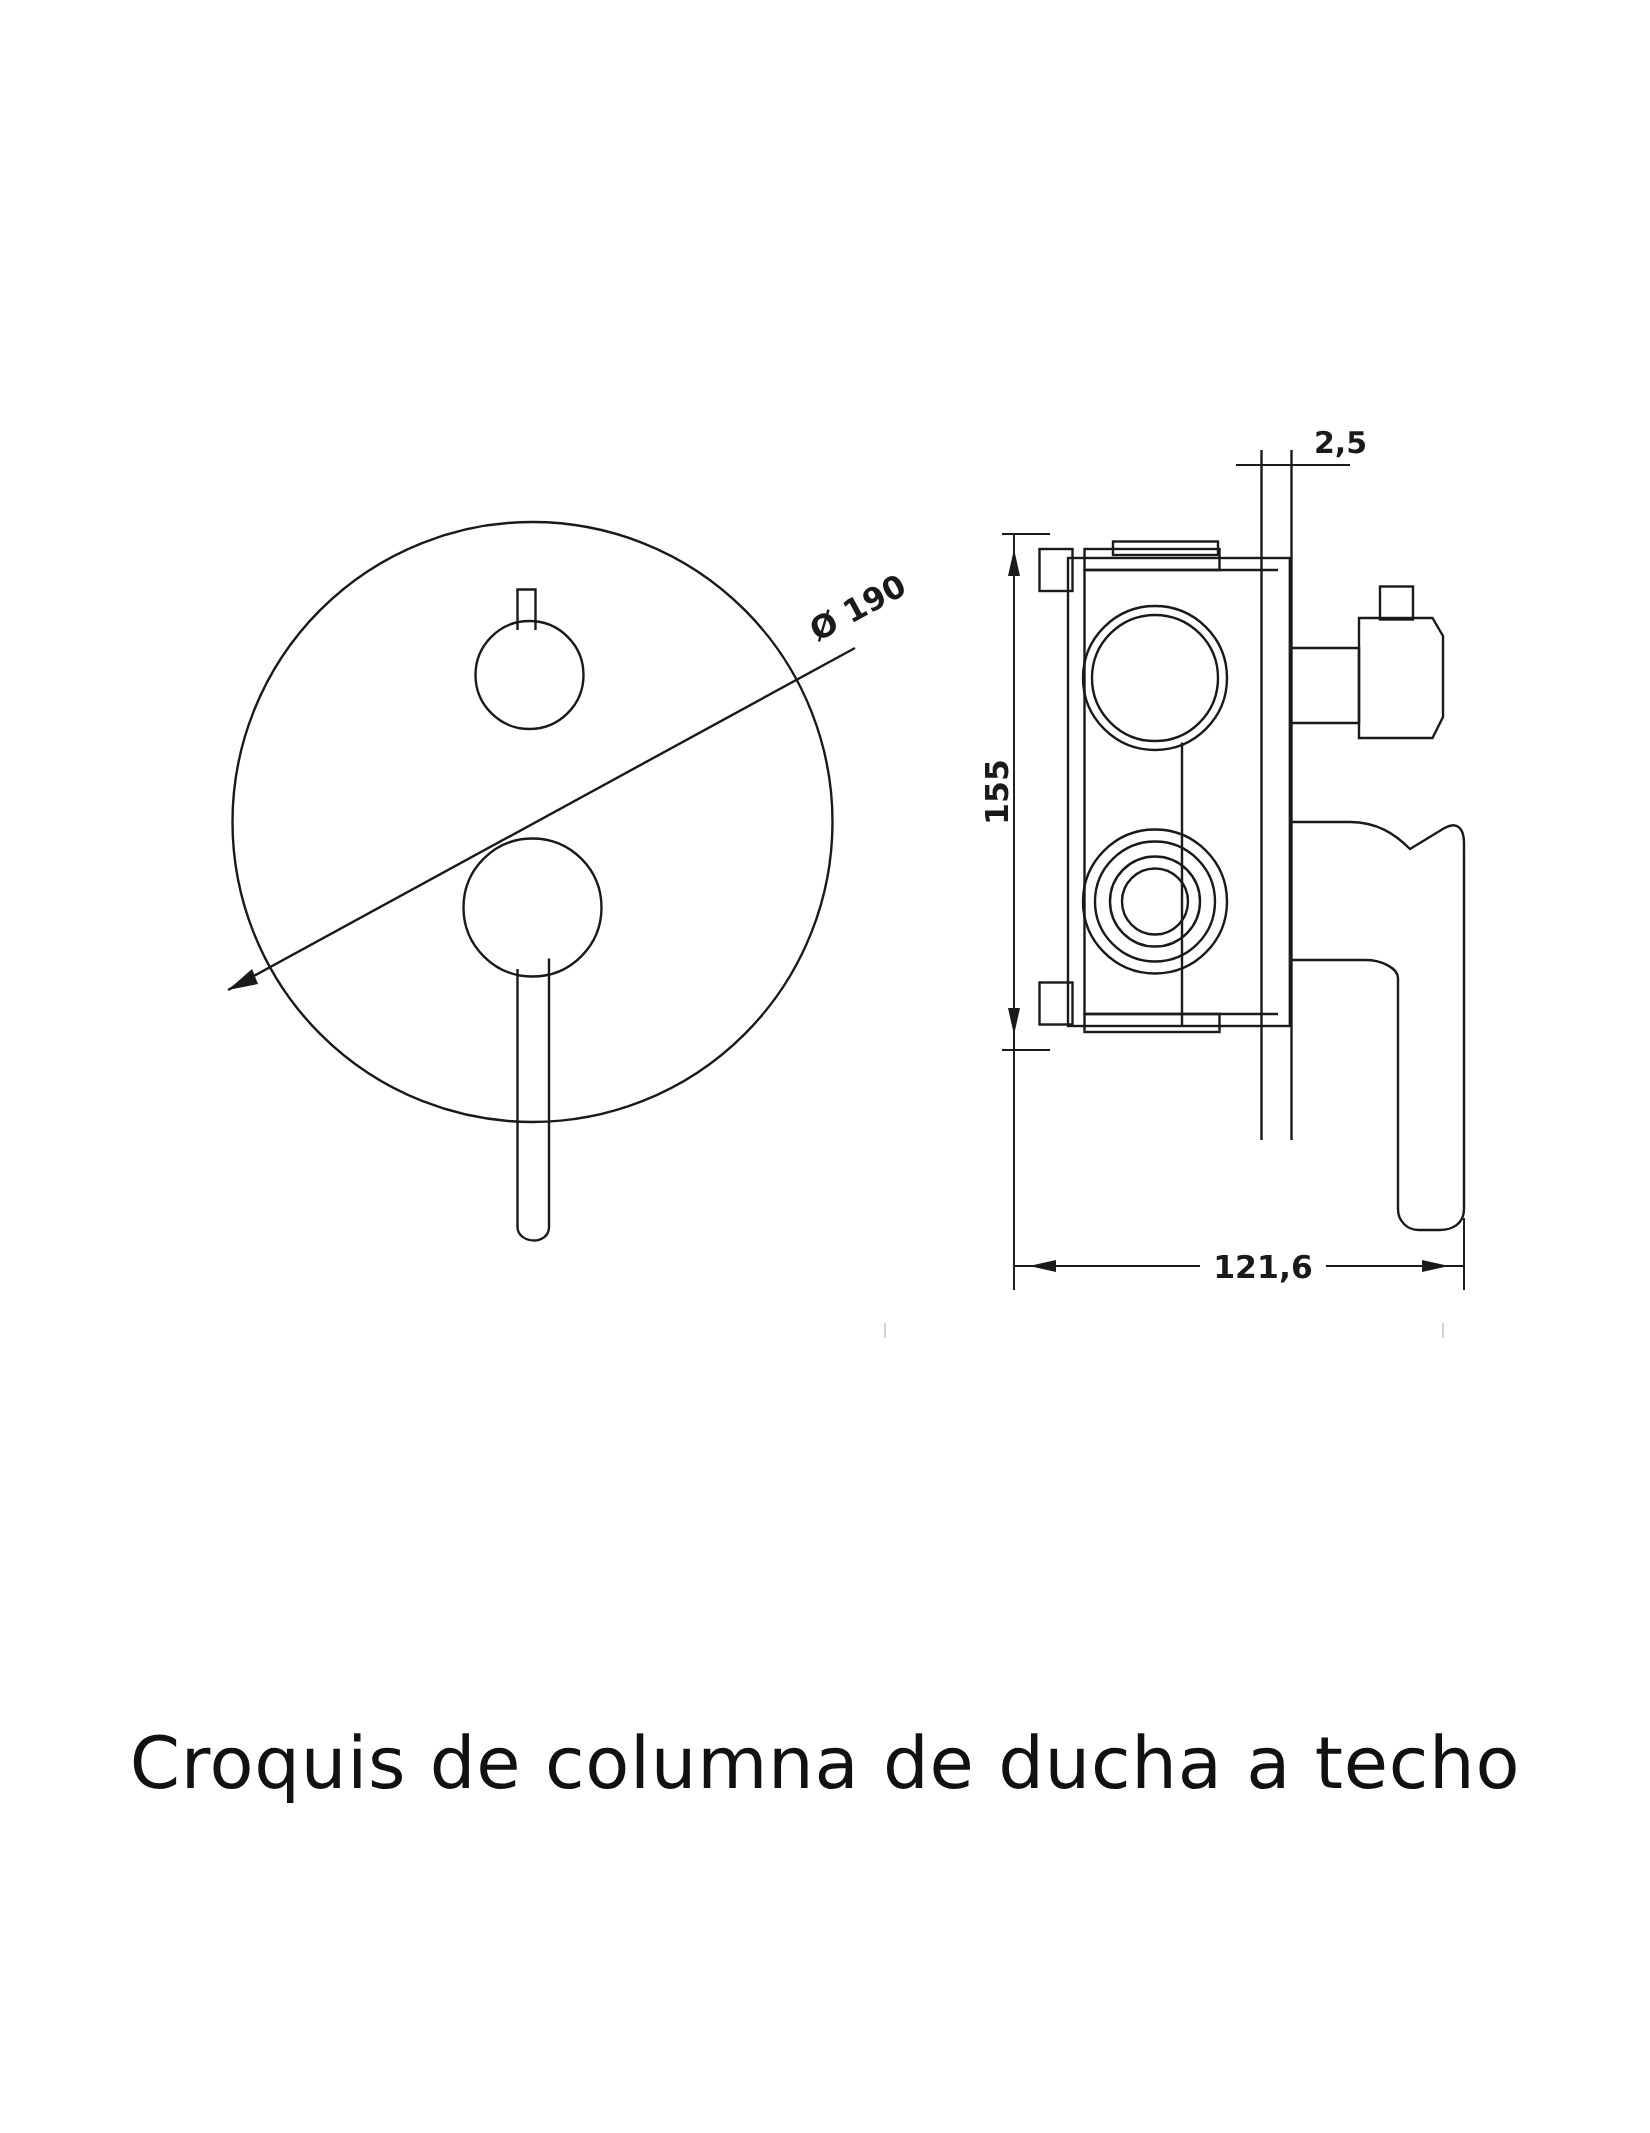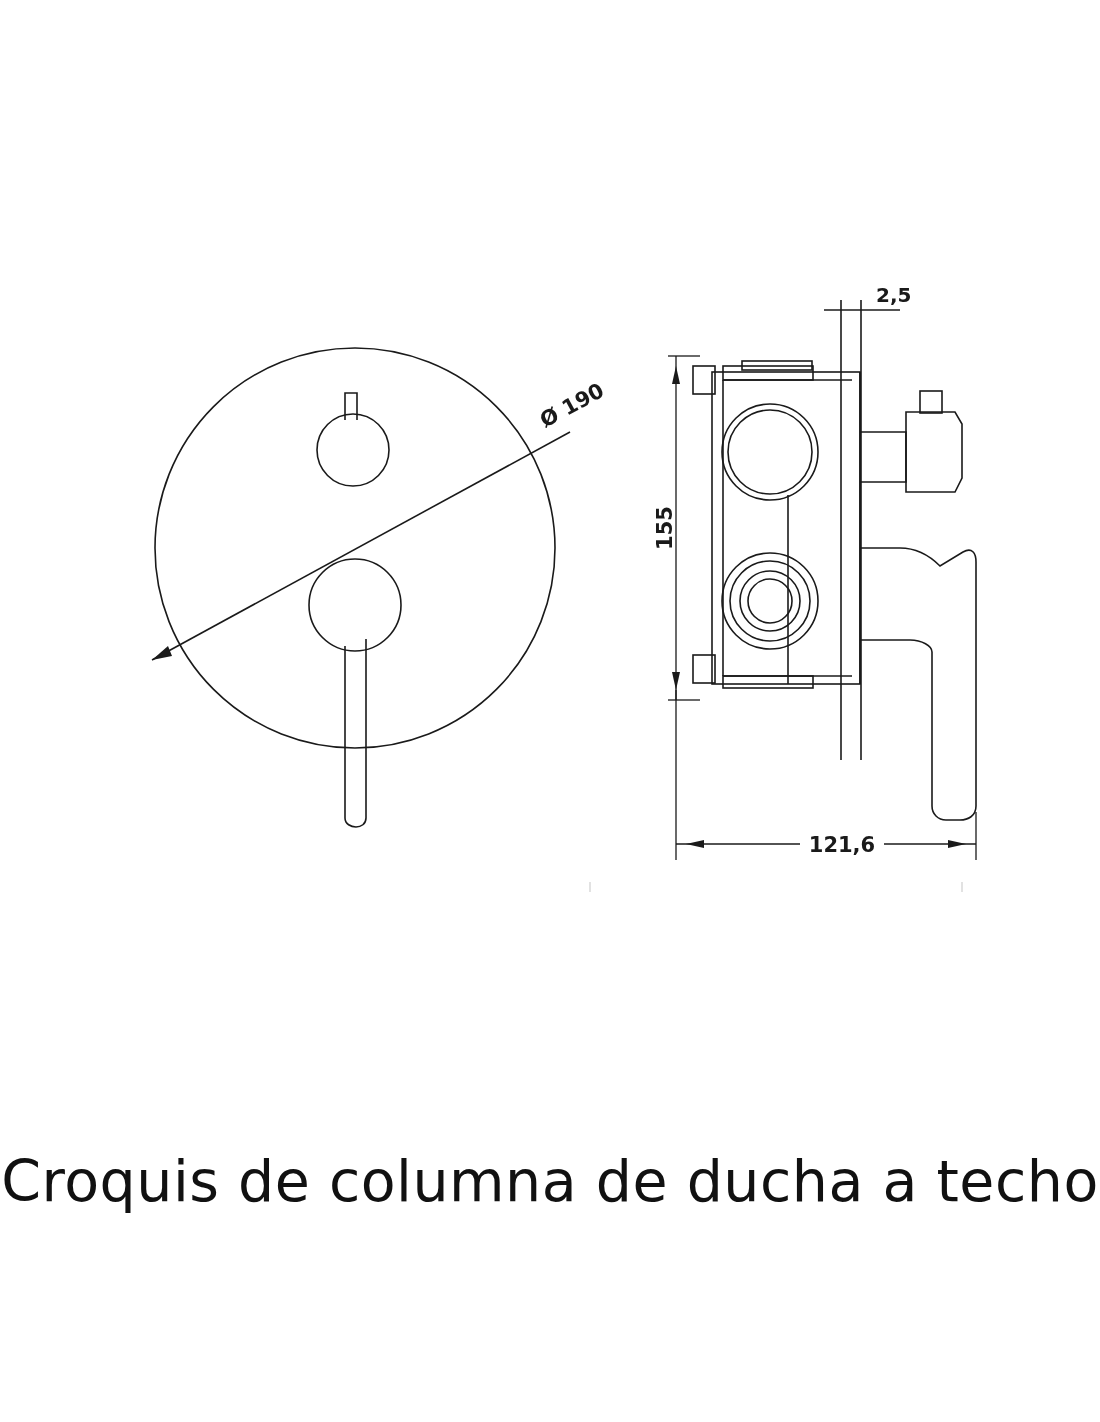--- a/index.html
+++ b/index.html
@@ -20,21 +20,21 @@
     width: 1100px;
     height: 1422px;
   }
   .caption {
     position: absolute;
     left: 0;
     top: 1148px;
     width: 1100px;
     text-align: center;
     font-family: "DejaVu Sans", sans-serif;
-    font-size: 57px;
+    font-size: 48px;
     letter-spacing: 0.5px;
     color: #111111;
     font-weight: 400;
   }
   svg text {
     font-family: "DejaVu Sans", sans-serif;
     fill: #1a1a1a;
   }
 </style>
 </head>

